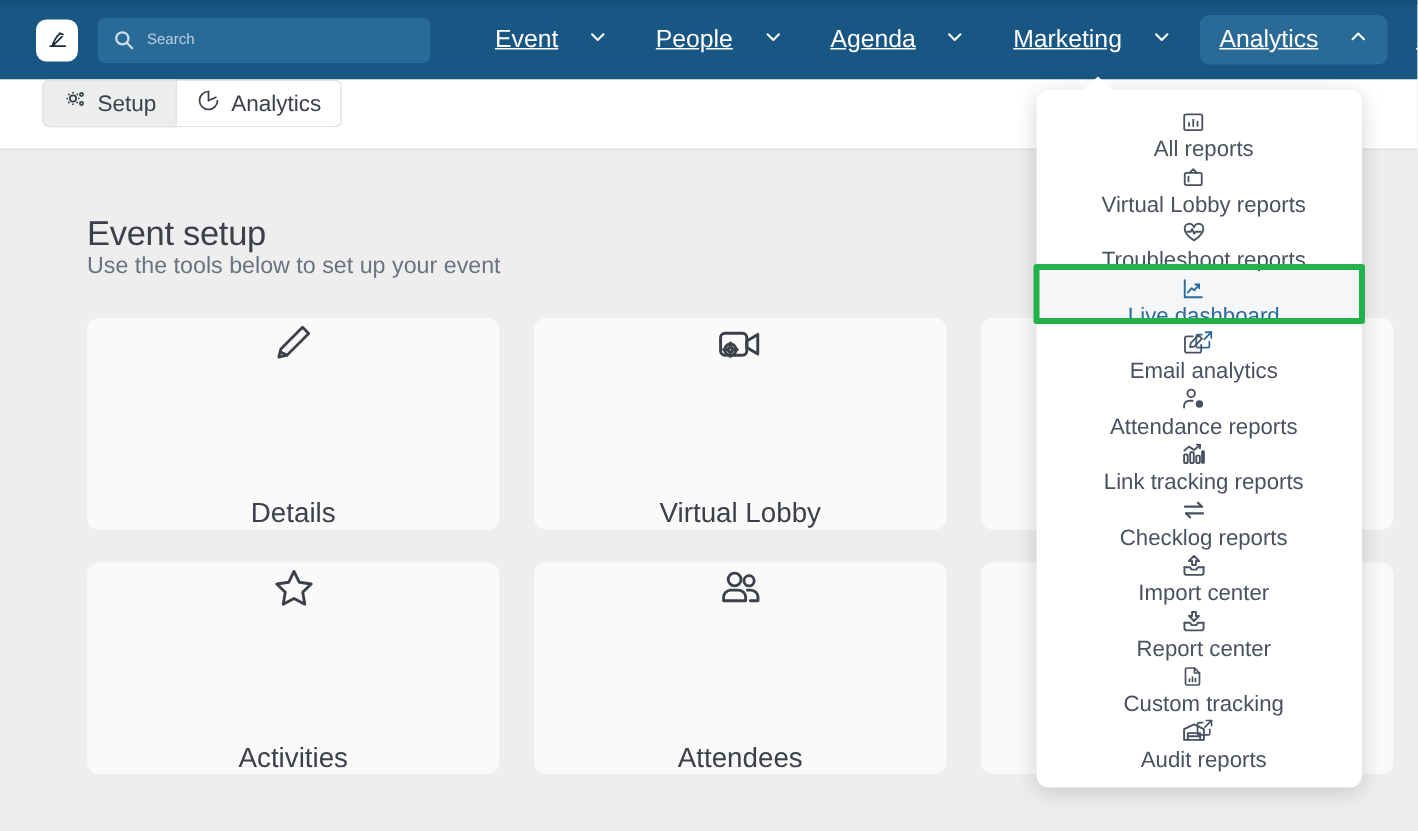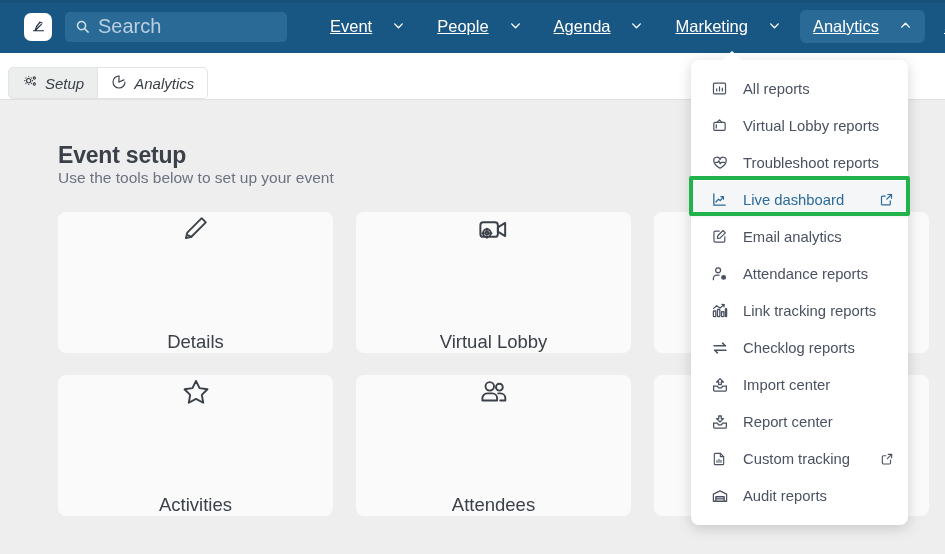--- a/index.html
+++ b/index.html
@@ -48,21 +48,21 @@
     padding: 0 10px;
     flex: 0 0 auto;
   }
   .search-box .s-ico { margin-right: 8px; display:flex; }
   .search-input {
     background: transparent;
     border: none;
     outline: none;
     color: #ffffff;
     font-family: "Liberation Sans", sans-serif;
-    font-size: 20px;
+    font-size: 10px;
     width: 100%;
   }
   .search-input::placeholder { color: #b9cfe0; }
 
   .nav-items {
     display: flex;
     align-items: center;
     margin-left: 30px;
     height: 100%;
   }
@@ -83,23 +83,22 @@
   .caret { display: block; }
 
   
   .tabbar {
     position: absolute;
     top: 53px; left: 0;
     width: 945px; height: 47px;
     background: #ffffff;
     border-bottom: 1px solid #e0e0e0;
     display: flex;
-    align-items: flex-end;
-    padding-left: 8px;
-    font-style: italic;
+    align-items: flex-start;
+    padding-left: 28px;
   }
   .tab {
     display: flex;
     align-items: center;
     gap: 7px;
     height: 32px;
     padding: 0 13px;
     font-size: 15px;
     color: #3b4049;
     background: #ffffff;
@@ -112,21 +111,21 @@
   
   .content {
     position: absolute;
     top: 100px; left: 0;
     width: 945px; height: 454px;
     background: #eeeeee;
     padding: 42px 0 0 58px;
   }
   .page-title {
     font-size: 23px;
-    font-weight: bold;
+    font-weight: normal;
     color: #3b4049;
     letter-spacing: -0.2px;
   }
   .page-sub {
     font-size: 15.5px;
     color: #6b7280;
   }
   .cards {
     margin-top: 25px;
     display: grid;
@@ -170,20 +169,21 @@
   }
   .menu-item {
     display: flex;
     align-items: center;
     height: 37px;
     padding: 0 14px 0 20px;
     font-size: 14.8px;
     color: #4a5160;
     cursor: pointer;
     position: relative;
+    flex-direction: column;
   }
   .menu-item .mi-ico {
     width: 22px;
     display: flex;
     align-items: center;
     justify-content: flex-start;
     flex: 0 0 22px;
     margin-right: 10px;
   }
   .menu-item .mi-label { flex: 1 1 auto; white-space: nowrap; }

